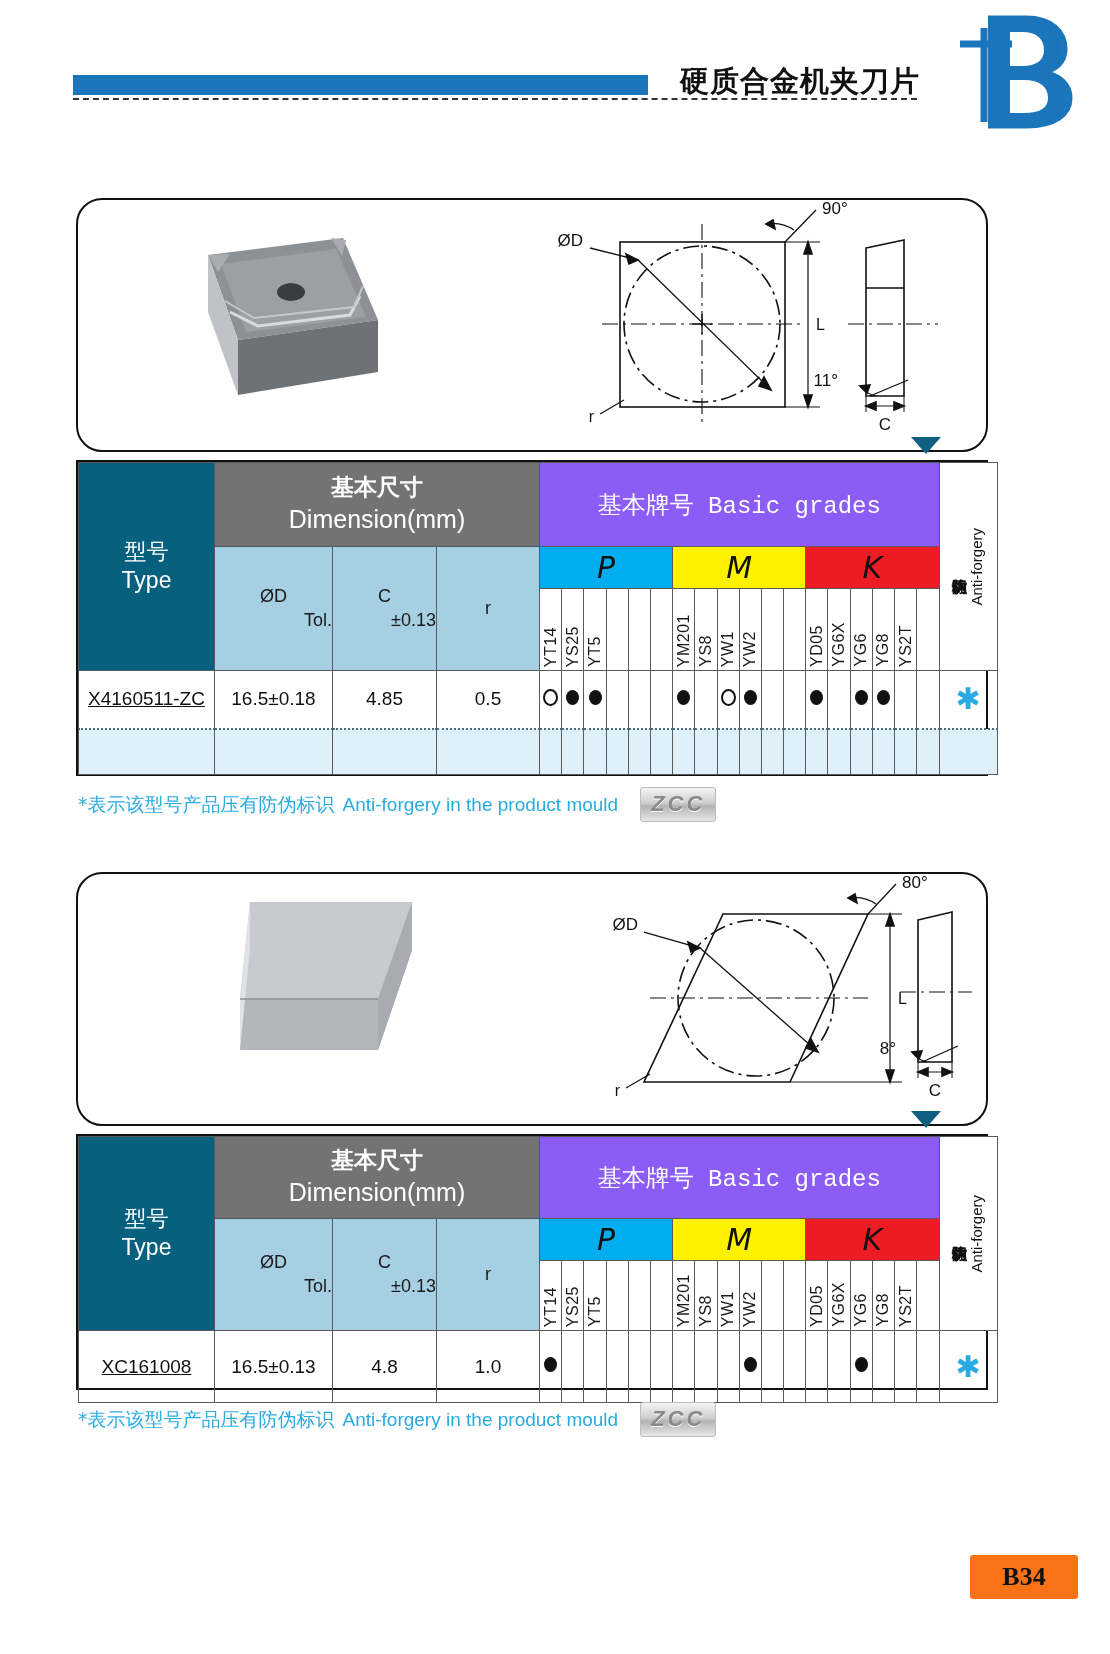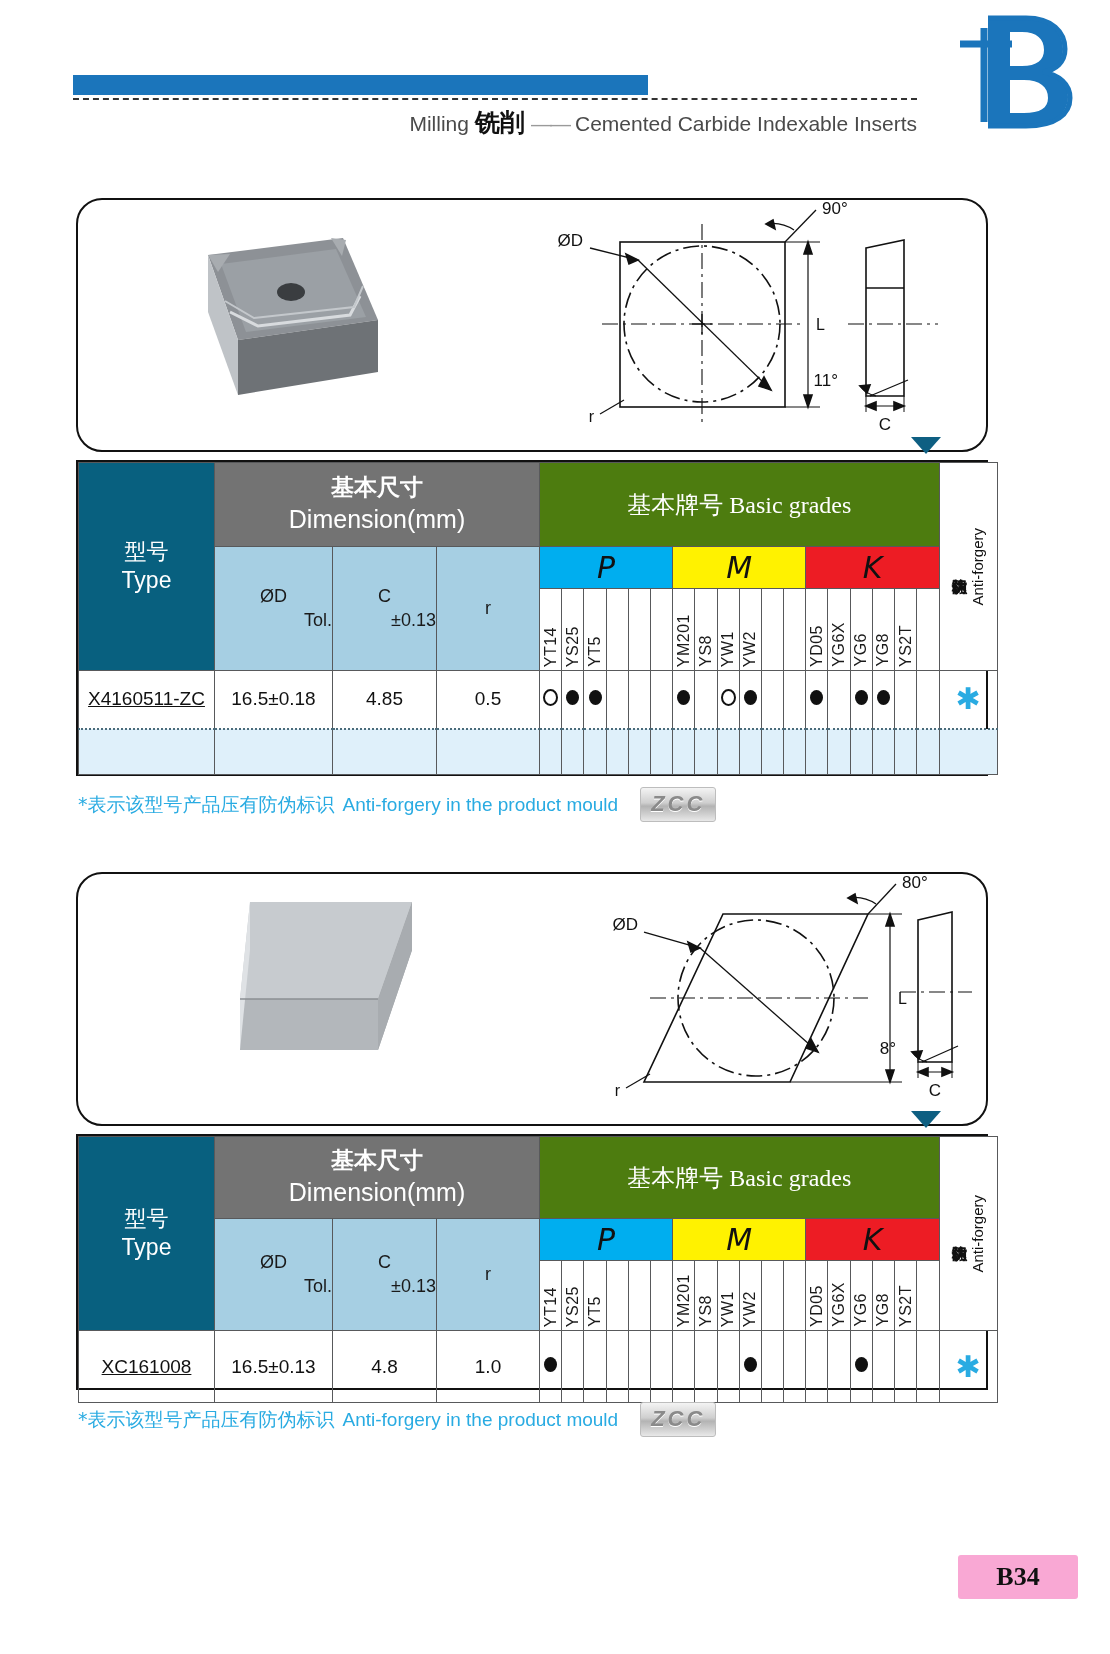--- a/index.html
+++ b/index.html
@@ -114,25 +114,25 @@
   .c-dimhdr .cn { font-size: 23px; display:block; line-height:1.3; font-weight:bold; font-family:"DejaVu Sans", sans-serif;}
   .c-dimhdr .en { font-size: 25px; display:block; line-height:1.3; }
   .c-dimsub {
     background: #a6cfe3;
     color: #1a1a1a;
     font-size: 18px;
     line-height: 1.3;
   }
   .c-dimsub .l2 { display:block;text-align:right; }
   .c-grades {
-    background: #4d7c0f;
+    background: #8b5cf6;
     color: #fff;
     font-size: 24px;
     font-weight: bold;
-    font-family:Liberation Serif, serif;
+    font-family:Liberation Mono, monospace;
   }
   .c-p { background: #00AEEF; }
   .c-m { background: #FFF200; }
   .c-k { background: #ED1C24; }
   .c-pmk {
     color: #111;
     font-size: 30px;
     font-weight: bold;
     font-style: italic;
     font-family: "DejaVu Sans", sans-serif;
@@ -232,46 +232,41 @@
     font-style: italic;
     letter-spacing: 3px;
     text-shadow: 0 1px 0 #fff;
     border: 1px solid #bdbdbd;
   }
 
   
   .pagenum {
     position: absolute;
     right: 32px; bottom: 55px;
-    width: 120px; height: 44px;
-    background: #f9a8d4;
+    width: 108px; height: 44px;
+    background: #f97316;
     border-radius: 3px;
     display: flex;
     align-items: center;
     justify-content: center;
     font-family: "Liberation Serif", serif;
     font-weight: bold;
     font-size: 26px;
     color: #111;
   }
 
   svg { display: block; }
 </style>
 </head>
 <body>
 
 <div class="header">
   <div class="hdr-bluebar"></div>
   <div class="hdr-dashline"></div>
-  <div class="hdr-subline">
-    <span class="milling">Milling</span>
-    <span class="cn">铣削</span>
-    <span class="dash">——</span>
-    <span class="en">Cemented Carbide Indexable Inserts</span>
-  </div>
+  <div class="hdr-cn-title">硬质合金机夹刀片</div>
   <div class="hdr-logo">
     <svg width="170" height="120" viewBox="0 0 170 120">
       <g fill="none" stroke="#1B75BB" stroke-width="7">
         <path d="M 62 14 L 62 108"></path>
         <path d="M 38 30 L 90 30"></path>
       </g>
       <g fill="#1B75BB">
         <path d="M 66 4 L 66 112 L 104 112 C 132 112 146 99 146 83 C 146 70 137 61 122 58 C 134 55 141 47 141 35 C 141 18 128 4 103 4 Z M 88 18 L 100 18 C 115 18 122 25 122 36 C 122 46 115 52 100 52 L 88 52 Z M 88 66 L 102 66 C 118 66 126 73 126 84 C 126 94 118 99 102 99 L 88 99 Z"></path>
       </g>
       <g fill="none" stroke="#1B75BB" stroke-width="5">

